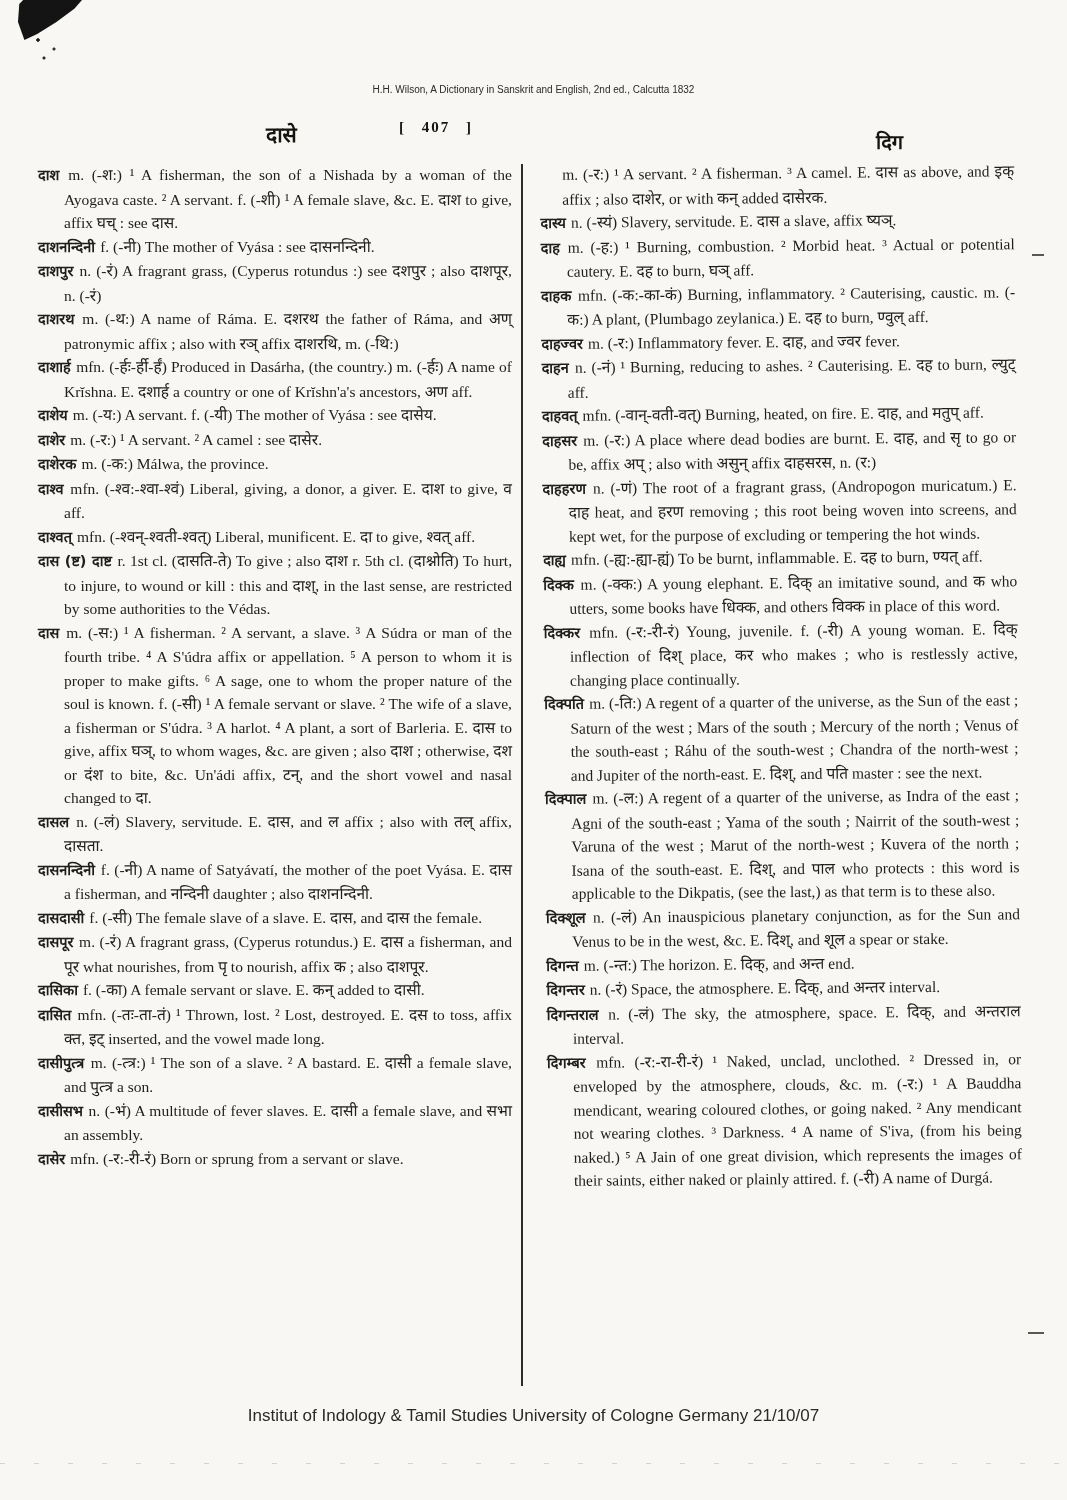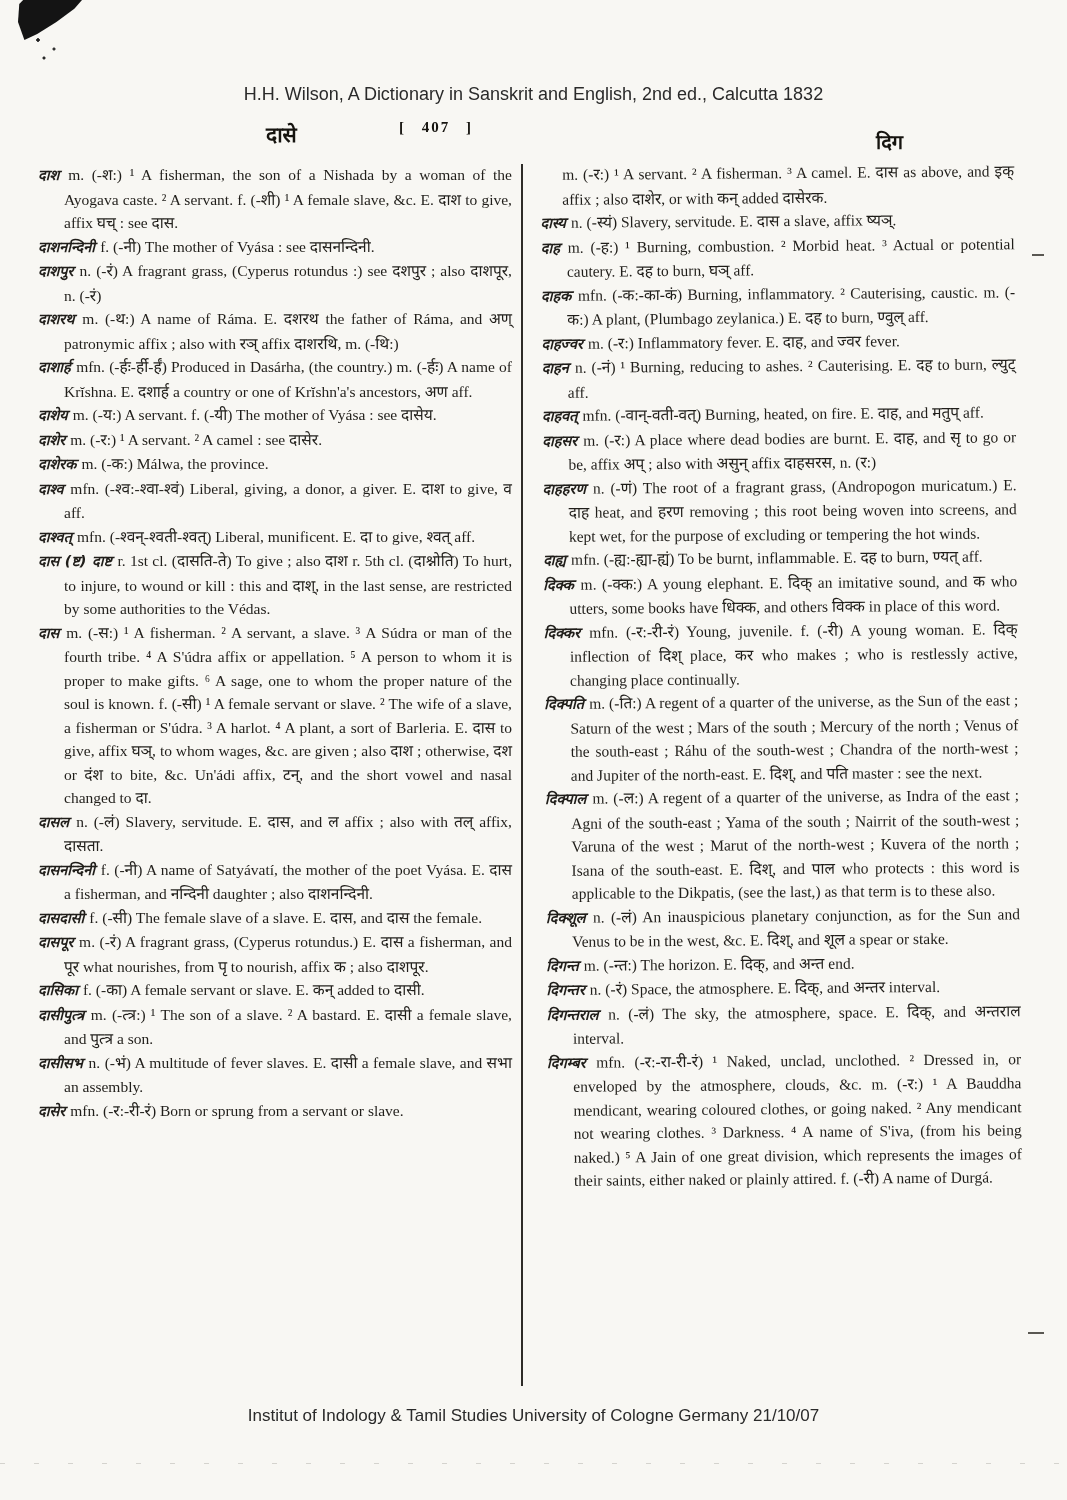--- a/index.html
+++ b/index.html
@@ -28,21 +28,21 @@
     background:
       radial-gradient(circle at 20% 20%, #222 0 1.5px, transparent 2px),
       radial-gradient(circle at 60% 50%, #333 0 1px, transparent 2px),
       radial-gradient(circle at 35% 80%, #2a2a2a 0 1px, transparent 2px);
   }
   .scan-header {
     position: absolute;
     top: 84px; left: 0; right: 0;
     text-align: center;
     font-family: "Liberation Sans", sans-serif;
-    font-size: 18px;
+    font-size: 10px;
     color: #2a2a2a;
   }
   .page-head { position: absolute; top: 116px; left: 16px; right: 0; height: 44px; }
   .catch {
     position: absolute;
     font-family: "DejaVu Sans", sans-serif;
     font-weight: bold;
     color: #16140f;
   }
   .catch-left  { left: 250px; top: 4px;  font-size: 21px; }
@@ -71,21 +71,20 @@
     left: 521px; top: 164px;
     width: 2px; height: 1222px;
     background: #2e2c28;
   }
   .entry { margin: 0; text-indent: -26px; padding-left: 26px; }
   .entry.cont { text-indent: 0; padding-left: 22px; }
   .head {
     font-family: "DejaVu Sans", "Liberation Serif", sans-serif;
     font-weight: bold;
     font-size: 14.5px;
-    font-style: italic;
   }
   .scan-footer {
     position: absolute;
     top: 1406px; left: 0; right: 0;
     text-align: center;
     font-family: "Liberation Sans", sans-serif;
     font-size: 17px;
     color: #2a2a2a;
   }
   .edge-dash { position: absolute; background: #5a5852; height: 2px; }
@@ -176,20 +175,23 @@
   </p>
 
   <p class="entry">
     <span class="head">दासपूर </span><span class="body">m. (-रं) A fragrant grass, (Cyperus rotundus.) E. दास a fisherman, and पूर what nourishes, from पृ to nourish, affix क ; also दाशपूर.</span>
   </p>
 
   <p class="entry">
     <span class="head">दासिका </span><span class="body">f. (-का) A female servant or slave. E. कन् added to दासी.</span>
   </p>
 
+  <p class="entry">
+    <span class="head">दासित </span><span class="body">mfn. (-तः-ता-तं) ¹ Thrown, lost. ² Lost, destroyed. E. दस to toss, affix क्त, इट् inserted, and the vowel made long.</span>
+  </p>
 
   <p class="entry">
     <span class="head">दासीपुत्त्र </span><span class="body">m. (-त्त्र:) ¹ The son of a slave. ² A bastard. E. दासी a female slave, and पुत्त्र a son.</span>
   </p>
 
   <p class="entry">
     <span class="head">दासीसभ </span><span class="body">n. (-भं) A multitude of fever slaves. E. दासी a female slave, and सभा an assembly.</span>
   </p>
 
 

